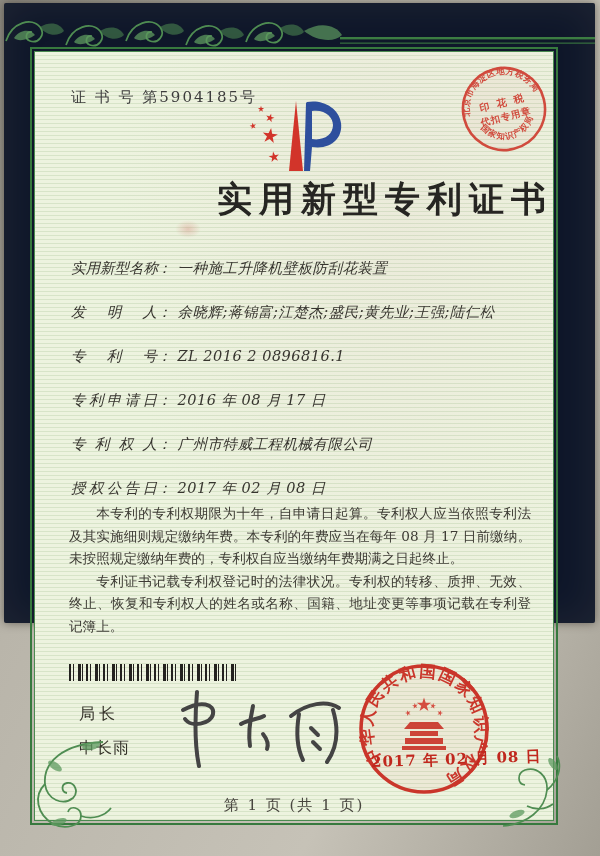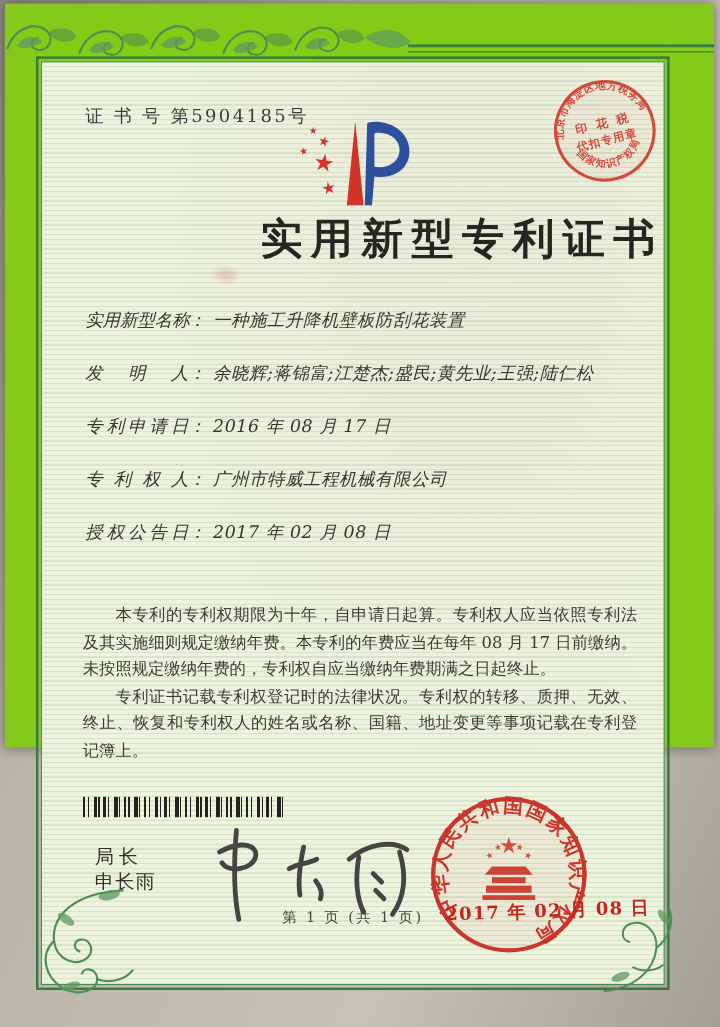--- a/index.html
+++ b/index.html
@@ -3,21 +3,21 @@
 <meta charset="utf-8">
 <style>
   html,body{margin:0;padding:0;}
   body{
     width:600px;height:856px;overflow:hidden;position:relative;
     background:linear-gradient(115deg,#8e8b82,#b9b5aa 30%,#c6c2b7 70%,#a39f94);
     font-family:"DejaVu Serif","Liberation Serif",serif;
   }
   .paper{
     position:absolute;left:4px;top:3px;width:591px;height:620px;
-    background:#84cc16;border-radius:2px;
+    background:#0f172a;border-radius:2px;
     box-shadow:0 0 10px rgba(40,35,25,.55), inset 0 0 40px rgba(160,150,120,.12);
   }
   .top-ornament{position:absolute;left:0;top:4px;width:591px;height:46px;}
   .frame{
     position:absolute;left:26px;top:44px;width:524px;height:774px;
     border:2.5px solid #37793e;
   }
   .frame-inner{
     position:absolute;inset:2px;border:1px solid #4a8a50;
     background-color:#edf3df;
@@ -42,28 +42,28 @@
   .barcode{
     position:absolute;left:34px;top:612px;width:170px;height:17px;
     background-image:repeating-linear-gradient(90deg,
       #23221f 0 2px, rgba(0,0,0,0) 2px 4px,
       #23221f 4px 5px, rgba(0,0,0,0) 5px 9px,
       #23221f 9px 12px, rgba(0,0,0,0) 12px 13px,
       #23221f 13px 14px, rgba(0,0,0,0) 14px 17px);
   }
   .signer{position:absolute;left:44px;top:652px;color:#333128;}
   .signer .role{font-size:16px;letter-spacing:4px;}
-  .signer .name{font-size:16px;letter-spacing:1px;margin-top:0;}
+  .signer .name{font-size:16px;letter-spacing:1px;margin-top:13px;}
   .signature{position:absolute;left:122px;top:634px;width:210px;height:92px;}
   .office-seal{position:absolute;left:318px;top:606px;width:142px;height:142px;opacity:.93;}
   .seal-date{
     position:absolute;left:336px;top:698px;font-size:15px;color:#c0271d;
     letter-spacing:1px;transform:rotate(-2deg);font-weight:600;white-space:nowrap;
   }
-  .page-footer{position:absolute;left:0;top:704px;width:100%;text-align:center;font-size:12px;letter-spacing:2px;color:#47453e;}
+  .page-footer{position:absolute;left:0;top:744px;width:100%;text-align:center;font-size:15px;letter-spacing:2px;color:#47453e;}
   .corner-bl{position:absolute;left:-12px;top:684px;width:92px;height:96px;}
   .corner-br{position:absolute;left:462px;top:700px;width:70px;height:78px;}
   .smudge{position:absolute;left:140px;top:168px;width:26px;height:18px;border-radius:50%;
     background:radial-gradient(ellipse,rgba(200,80,70,.25),rgba(200,80,70,0) 70%);}
 </style>
 </head>
 <body>
 
 <div class="paper">
 
@@ -129,20 +129,23 @@
       <div class="title">实用新型专利证书</div>
 
       <div class="fields">
         <div class="field-row">
           <span class="field-label">实用新型名称</span><span class="field-colon">：</span><span class="field-value">一种施工升降机壁板防刮花装置</span>
         </div>
         <div class="field-row">
           <span class="field-label">发明人</span><span class="field-colon">：</span><span class="field-value">余晓辉;蒋锦富;江楚杰;盛民;黄先业;王强;陆仁松</span>
         </div>
         <div class="field-row">
+          <span class="field-label">专利号</span><span class="field-colon">：</span><span class="field-value">ZL 2016 2 0896816.1</span>
+        </div>
+        <div class="field-row">
           <span class="field-label">专利申请日</span><span class="field-colon">：</span><span class="field-value">2016 年 08 月 17 日</span>
         </div>
         <div class="field-row">
           <span class="field-label">专利权人</span><span class="field-colon">：</span><span class="field-value">广州市特威工程机械有限公司</span>
         </div>
         <div class="field-row">
           <span class="field-label">授权公告日</span><span class="field-colon">：</span><span class="field-value">2017 年 02 月 08 日</span>
         </div>
       </div>
 

